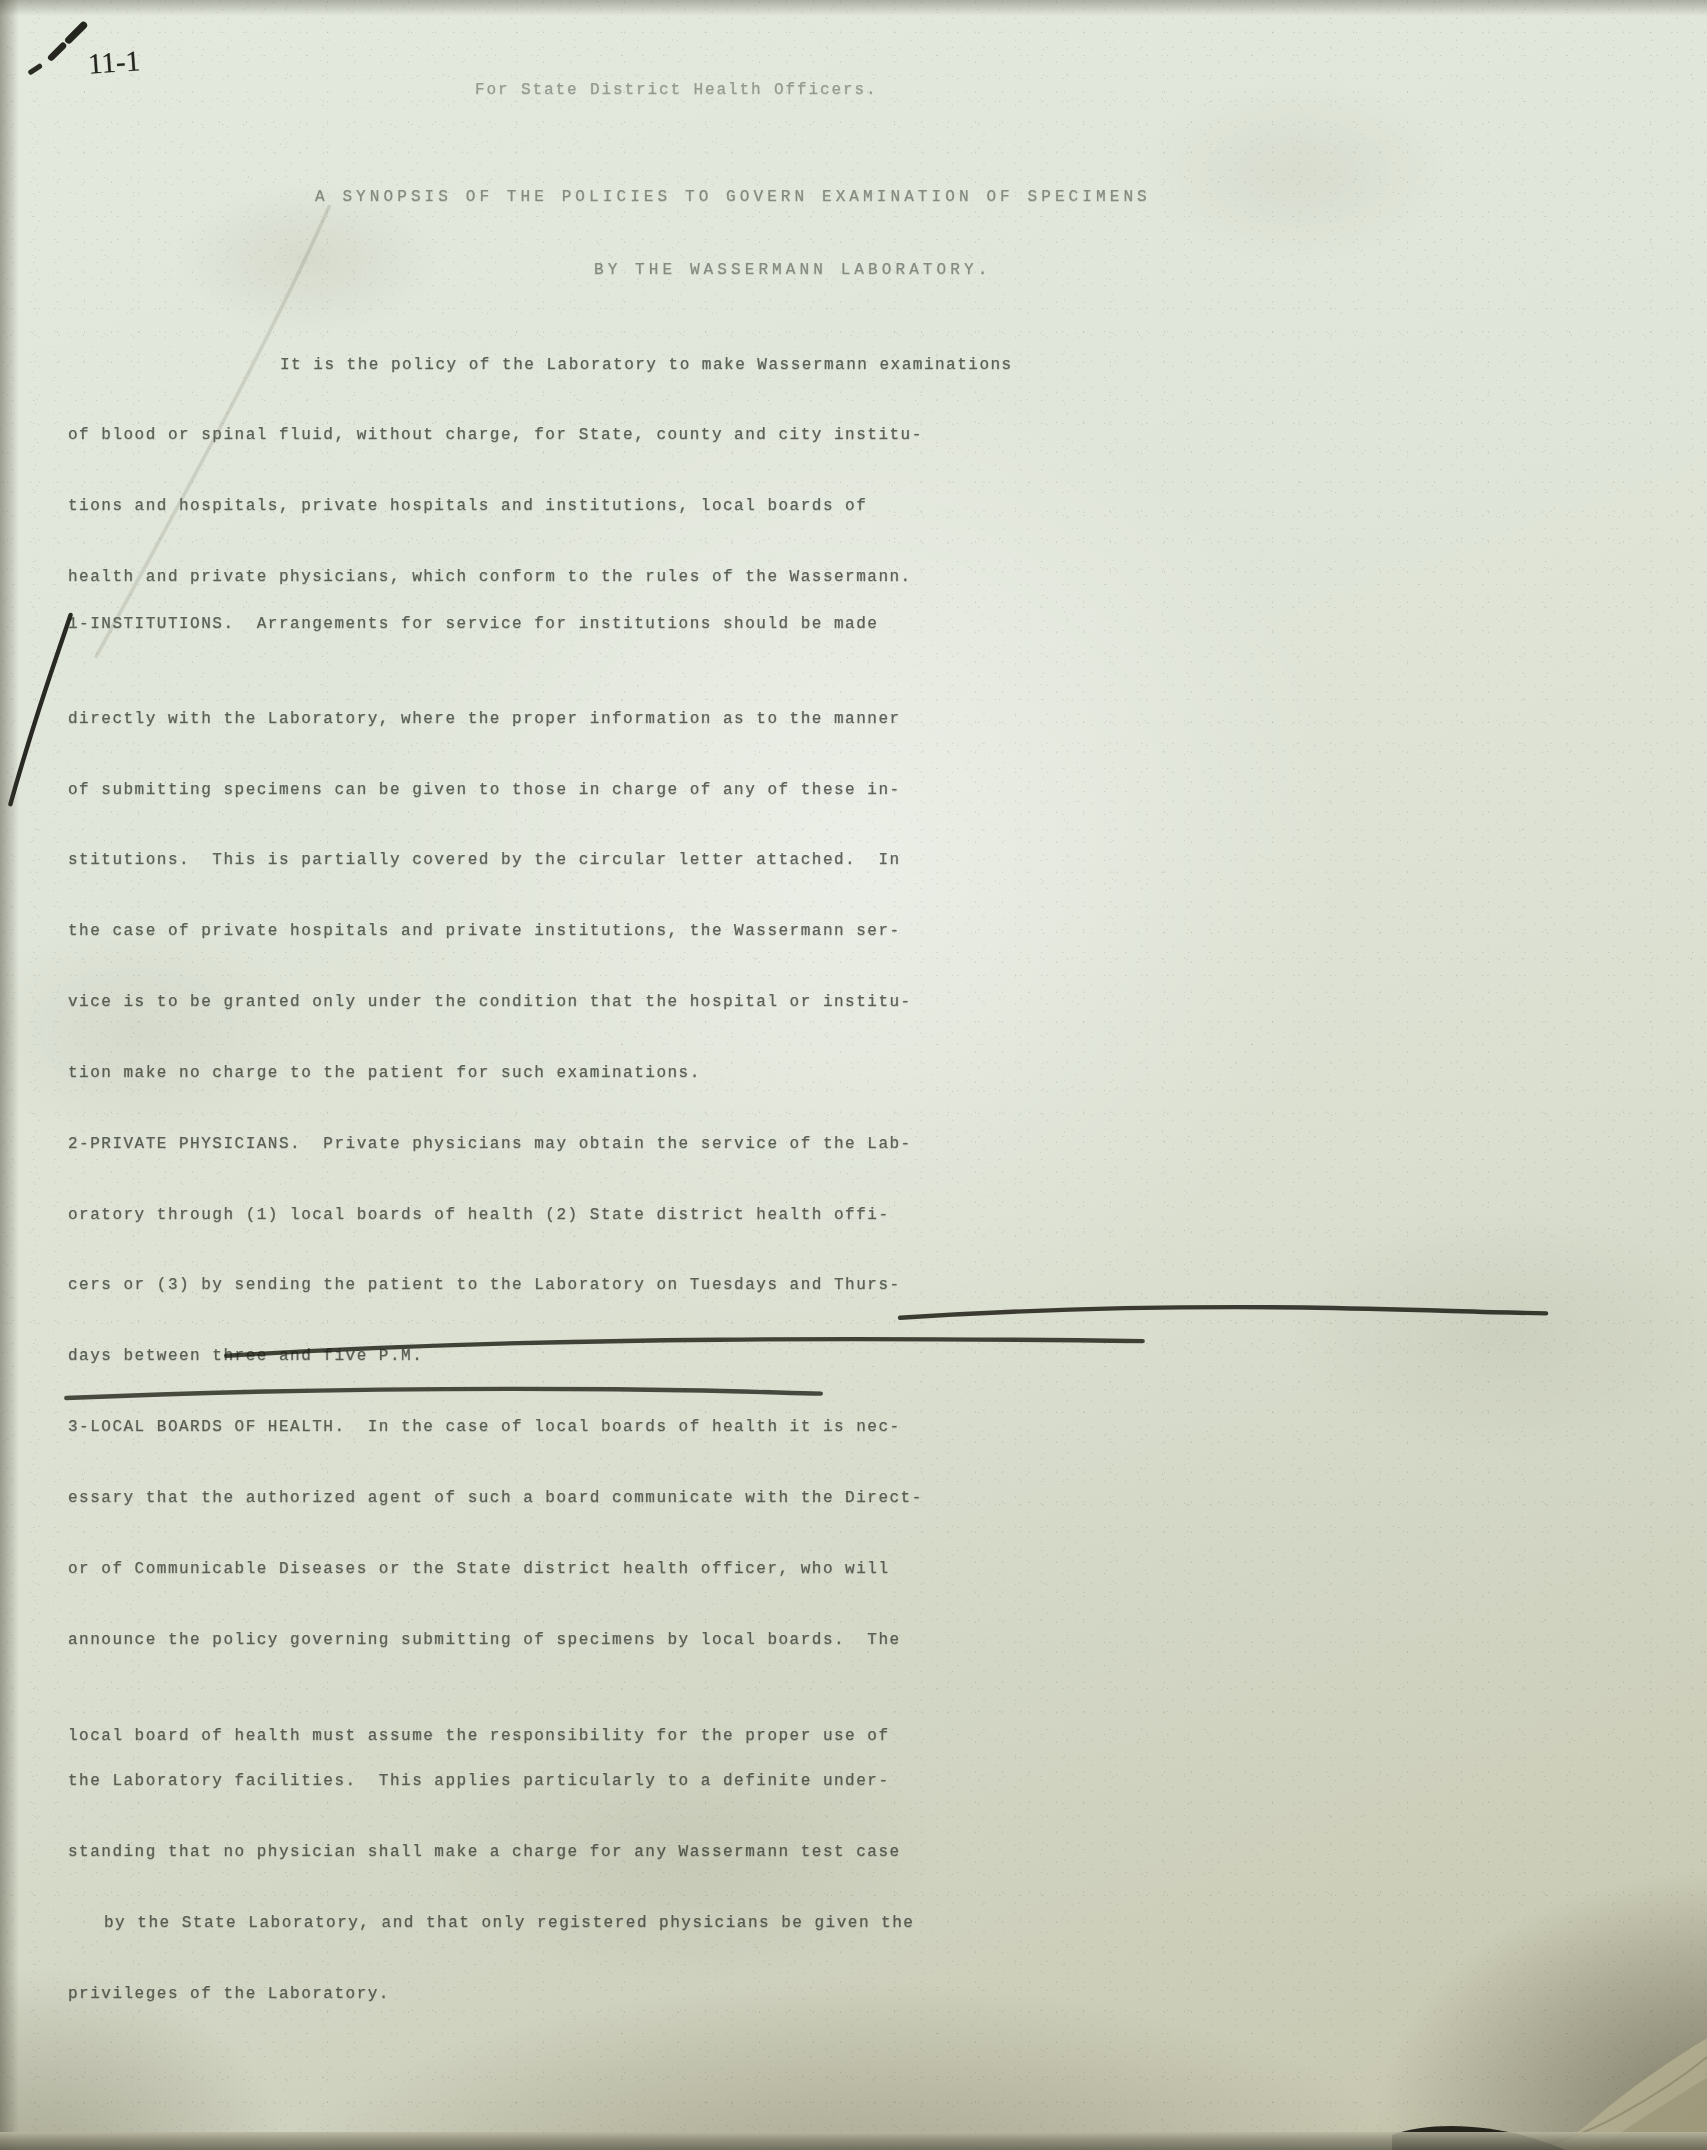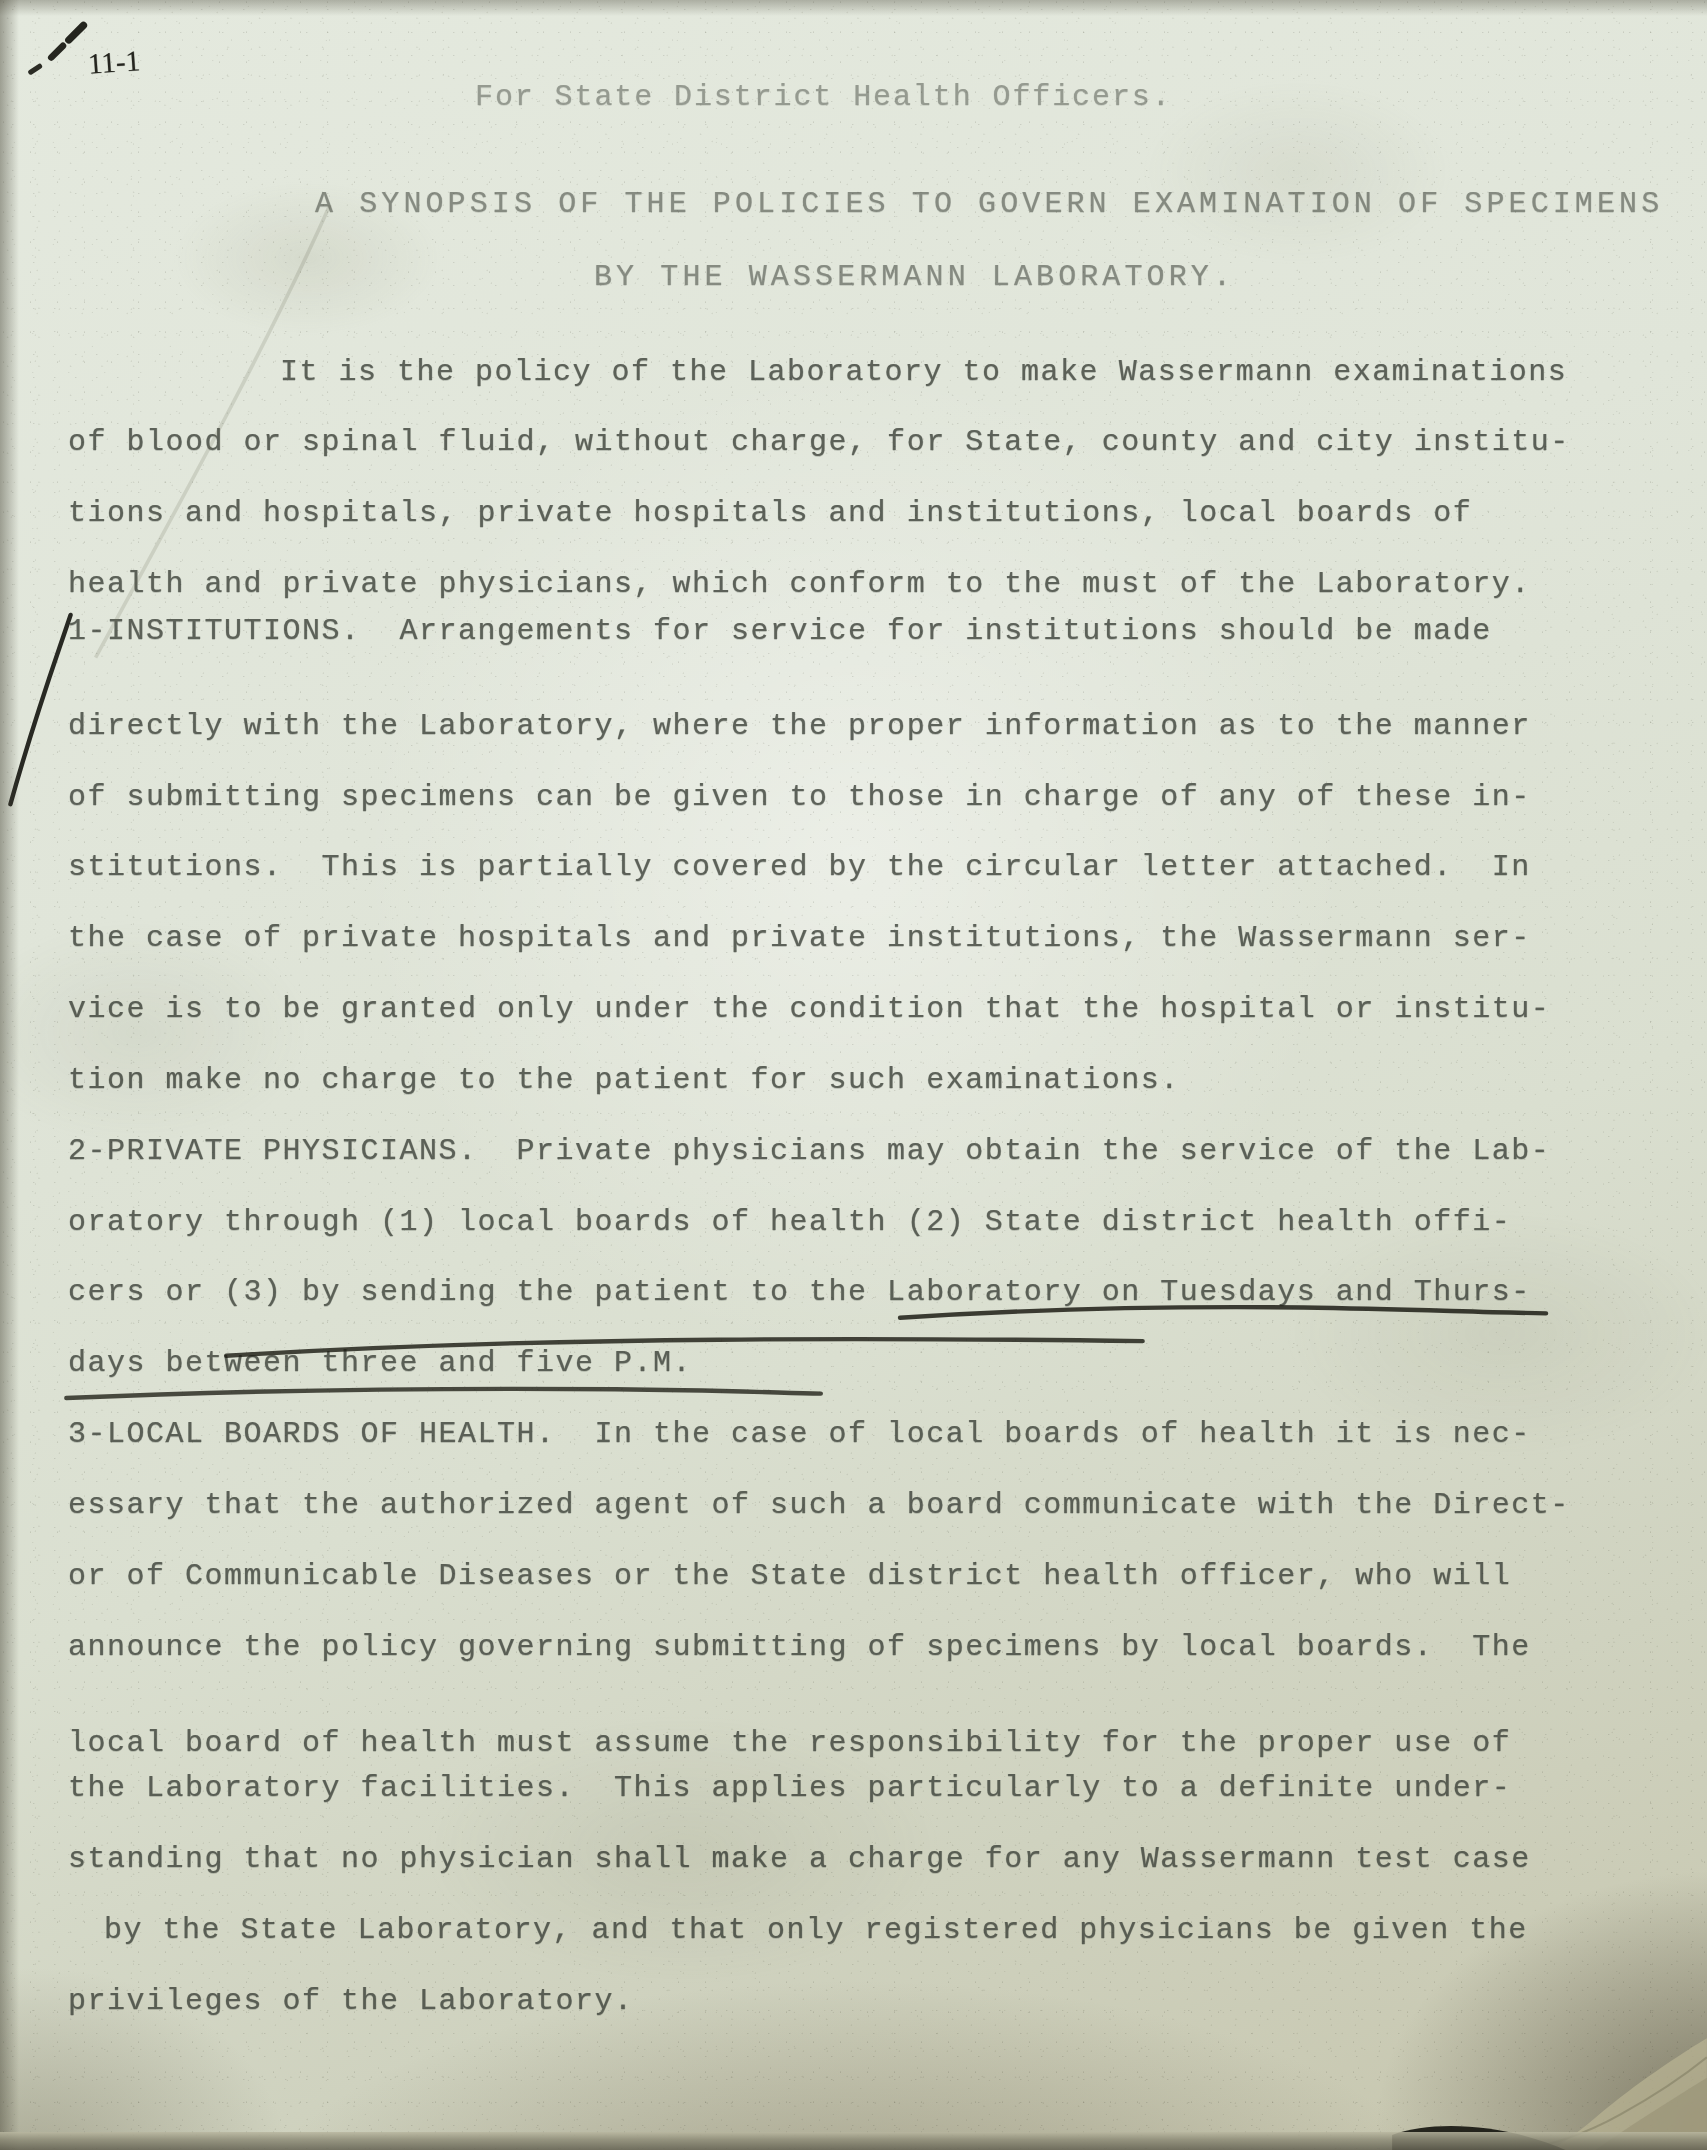--- a/index.html
+++ b/index.html
@@ -44,21 +44,21 @@
       radial-gradient(ellipse 308px 176px at 88% 62%, rgba(145,145,122,.35), transparent 70%),
       radial-gradient(ellipse 366px 191px at 40% 86%, rgba(140,140,115,.40), transparent 70%);
   }
 
   
   .tw{
     position:absolute;
     white-space:pre;
     color:#3b4038;
     font-family:"Liberation Mono","DejaVu Sans Mono",monospace;
-    font-size:30px;
+    font-size:16px;
     letter-spacing:1.5px;
     line-height:1;
     opacity:.80;
     text-shadow:
        0.5px 0 0 rgba(59,64,56,.35),
       -0.5px 0 0 rgba(59,64,56,.22),
        0 0.5px 0 rgba(59,64,56,.28);
   }
   .tw.faint{opacity:.46;}
   .tw.hdr{letter-spacing:4.1px;opacity:.55;}
@@ -100,21 +100,21 @@
   <div class="tw" style="left:88px;top:48px;font-size:29px;letter-spacing:0;opacity:.92;color:#15150f;font-family:'Liberation Serif',serif;transform:rotate(-4deg);">11-1</div>
 
   <div class="tw faint" style="left:475px;top:82px;letter-spacing:1.9px;">For State District Health Officers.</div>
 
   <div class="tw hdr" style="left:315px;top:189px;">A SYNOPSIS OF THE POLICIES TO GOVERN EXAMINATION OF SPECIMENS</div>
   <div class="tw hdr" style="left:594px;top:262px;">BY THE WASSERMANN LABORATORY.</div>
 
   <div class="tw" style="left:280px;top:357px;">It is the policy of the Laboratory to make Wassermann examinations</div>
   <div class="tw" style="left:68px; top:427px;">of blood or spinal fluid, without charge, for State, county and city institu-</div>
   <div class="tw" style="left:68px; top:498px;">tions and hospitals, private hospitals and institutions, local boards of</div>
-  <div class="tw" style="left:68px; top:569px;">health and private physicians, which conform to the must of the Laboratory.</div>
+  <div class="tw" style="left:68px; top:569px;">health and private physicians, which conform to the rules of the Wassermann.</div>
 
   <div class="tw" style="left:68px; top:616px;text-align:right;">1-INSTITUTIONS.  Arrangements for service for institutions should be made</div>
   <div class="tw" style="left:68px; top:711px;">directly with the Laboratory, where the proper information as to the manner</div>
   <div class="tw" style="left:68px; top:782px;">of submitting specimens can be given to those in charge of any of these in-</div>
   <div class="tw" style="left:68px; top:852px;">stitutions.  This is partially covered by the circular letter attached.  In</div>
   <div class="tw" style="left:68px; top:923px;">the case of private hospitals and private institutions, the Wassermann ser-</div>
   <div class="tw" style="left:68px; top:994px;">vice is to be granted only under the condition that the hospital or institu-</div>
   <div class="tw" style="left:68px; top:1065px;">tion make no charge to the patient for such examinations.</div>
 
   <div class="tw" style="left:68px; top:1136px;">2-PRIVATE PHYSICIANS.  Private physicians may obtain the service of the Lab-</div>

